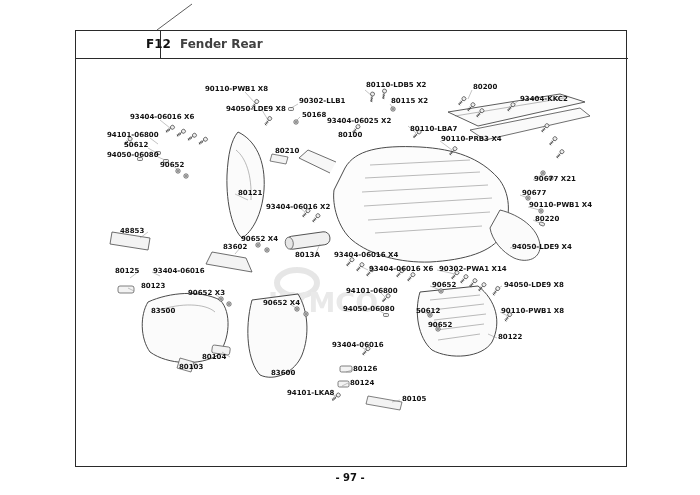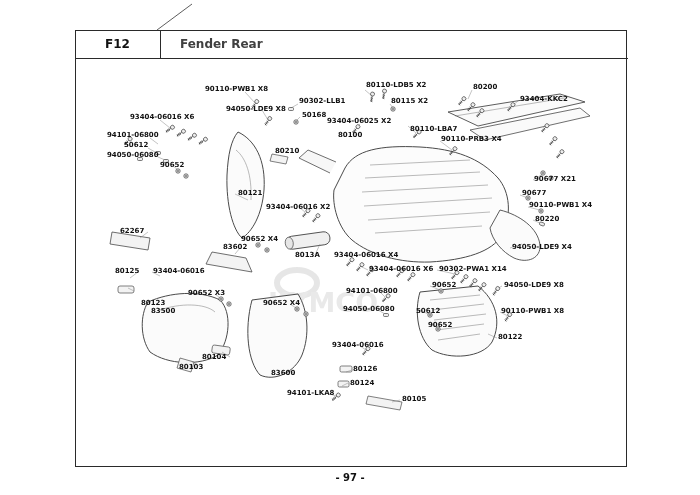--- a/index.html
+++ b/index.html
@@ -9,21 +9,21 @@
   }
   .frame {
     position:absolute; left:75px; top:30px; width:552px; height:437px;
     border:1px solid #2a2a2a; box-sizing:border-box;
   }
   .header-line { position:absolute; left:75px; top:58px; width:553px; height:0; border-top:1px solid #2a2a2a; }
   .header-vdiv { position:absolute; left:160px; top:30px; height:28px; width:0; border-left:1px solid #2a2a2a; }
   .header-code {
     position:absolute; left:75px; top:30px; width:85px; height:28px;
     display:flex; align-items:center; justify-content:center;
-    font-size:12px; font-weight:bold; color:#111;
+    font-size:12px; font-weight:bold; color:#111;padding-left:41px;
   }
   .header-title {
     position:absolute; left:180px; top:30px; height:28px;
     display:flex; align-items:center; font-size:12px; font-weight:bold; color:#404040;
   }
   .footer {
     position:absolute; left:0; top:472px; width:700px; text-align:center;
     font-size:10px; font-weight:bold; color:#111;
   }
   .diagram { position:absolute; left:0; top:0; }
@@ -250,31 +250,31 @@
       <div class="part-label" style="left: 124px; top: 142px;">50612</div>
       <div class="part-label" style="left: 275px; top: 148px;">80210</div>
       <div class="part-label" style="left: 107px; top: 152px;">94050-06080</div>
       <div class="part-label" style="left: 160px; top: 162px;">90652</div>
       <div class="part-label" style="left: 534px; top: 176px;">90677 X21</div>
       <div class="part-label" style="left: 238px; top: 190px;">80121</div>
       <div class="part-label" style="left: 522px; top: 190px;">90677</div>
       <div class="part-label" style="left: 266px; top: 204px;">93404-06016 X2</div>
       <div class="part-label" style="left: 529px; top: 202px;">90110-PWB1 X4</div>
       <div class="part-label" style="left: 535px; top: 216px;">80220</div>
-      <div class="part-label" style="left: 120px; top: 228px;">62267</div>
+      <div class="part-label" style="left: 120px; top: 228px;">48853</div>
       <div class="part-label" style="left: 241px; top: 236px;">90652 X4</div>
       <div class="part-label" style="left: 223px; top: 244px;">83602</div>
       <div class="part-label" style="left: 512px; top: 244px;">94050-LDE9 X4</div>
       <div class="part-label" style="left: 295px; top: 252px;">8013A</div>
       <div class="part-label" style="left: 334px; top: 252px;">93404-06016 X4</div>
       <div class="part-label" style="left: 115px; top: 268px;">80125</div>
       <div class="part-label" style="left: 153px; top: 268px;">93404-06016</div>
       <div class="part-label" style="left: 369px; top: 266px;">93404-06016 X6</div>
       <div class="part-label" style="left: 439px; top: 266px;">90302-PWA1 X14</div>
-      <div class="part-label" style="left: 100px; top: 300px; padding-left: 41px;">80123</div>
+      <div class="part-label" style="left: 100px; top: 283px; padding-left: 41px;">80123</div>
       <div class="part-label" style="left: 188px; top: 290px;">90652 X3</div>
       <div class="part-label" style="left: 432px; top: 282px;">90652</div>
       <div class="part-label" style="left: 504px; top: 282px;">94050-LDE9 X8</div>
       <div class="part-label" style="left: 346px; top: 288px;">94101-06800</div>
       <div class="part-label" style="left: 263px; top: 300px;">90652  X4</div>
       <div class="part-label" style="left: 151px; top: 308px;">83500</div>
       <div class="part-label" style="left: 343px; top: 306px;">94050-06080</div>
       <div class="part-label" style="left: 416px; top: 308px;">50612</div>
       <div class="part-label" style="left: 501px; top: 308px;">90110-PWB1 X8</div>
       <div class="part-label" style="left: 428px; top: 322px;">90652</div>

